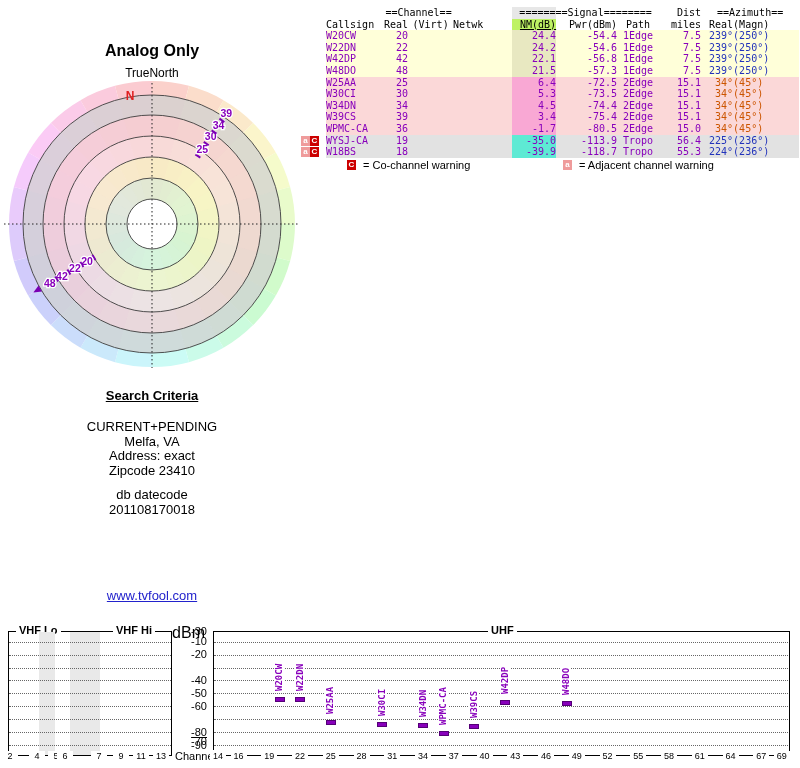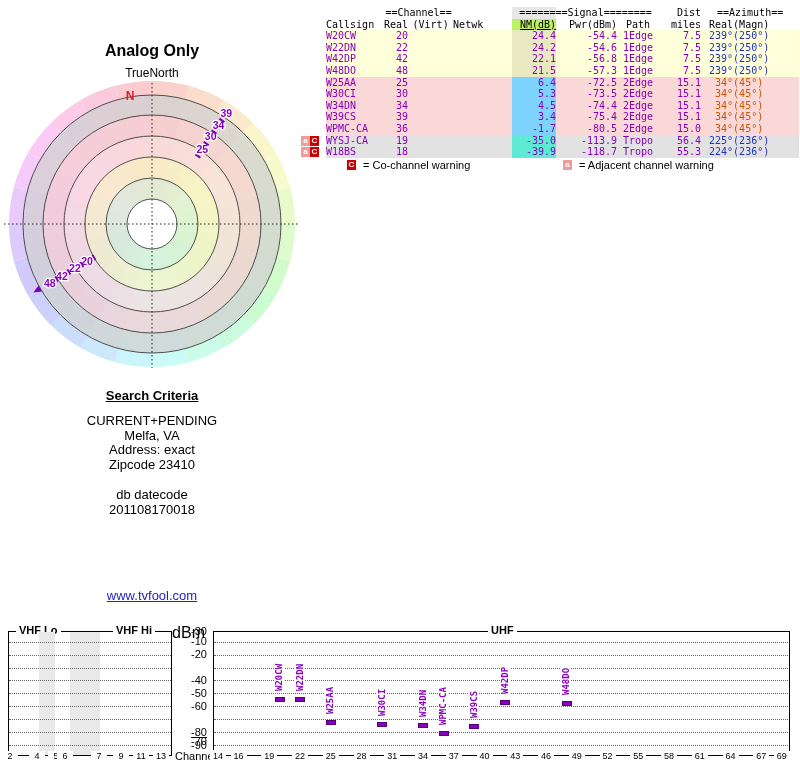--- a/index.html
+++ b/index.html
@@ -17,39 +17,39 @@
            font-family:"DejaVu Sans Mono",monospace;font-size:10px;line-height:11.6px;}
   #tvtable td{padding:0;white-space:nowrap;height:11.6px;overflow:visible;}
   #tvtable .r{text-align:right;}
   #tvtable .c{text-align:center;}
   #tvtable .gutter{text-align:right;padding-right:7px;background:#fff!important;}
   .purple{color:#8800bb;}
   tr.bg-yellow td:not(.gutter){background:#ffffd9;}
   tr.bg-pink   td:not(.gutter){background:#fbd8d8;}
   tr.bg-gray   td:not(.gutter){background:#e2e2e2;}
   tr.bg-yellow td.nm{background:#e8e8c1;}
-  tr.bg-pink   td.nm{background:#7dd3fc;}
+  tr.bg-pink   td.nm{background:#f9a8d4;}
   tr.bg-gray   td.nm{background:#5eead4;}
   tr.hdr td.nm{background:#bef264;text-decoration:underline;}
   tr.az-blue  td.true, tr.az-blue  td.magn{color:#2233bb;}
   tr.az-orange td.true, tr.az-orange td.magn{color:#cc5500;}
   td.pwr{padding-right:6px;} td.nm{padding-right:3px;} td.miles{padding-right:4px;}
   td.true{padding-right:2px;} td.magn{padding-left:5px;} td.real{padding-right:4px;}
   td.netwk{padding-left:6px;}
 
   .badge{display:inline-block;width:9px;height:10px;line-height:10px;text-align:center;
          font:bold 8px "Liberation Sans",sans-serif;color:#fff;vertical-align:1px;}
   .badge-c{background:#cc0000;}
   .badge-a{background:#ef9b9b;}
 
   .legend-item{position:absolute;top:159px;font-size:11px;display:flex;align-items:center;gap:7px;}
 
   
   #criteria{left:0;top:388px;width:304px;text-align:center;font-size:13px;}
-  #criteria-title{font-weight:bold;text-decoration:underline;margin-bottom:11px;}
+  #criteria-title{font-weight:bold;text-decoration:underline;margin-bottom:17px;}
   #criteria .line{line-height:14.6px;}
   #criteria-footer{left:0;top:488px;width:304px;text-align:center;font-size:13px;}
   #criteria-footer .line{line-height:14.6px;}
 
   #site-link{left:0;top:588px;width:304px;text-align:center;font-size:13px;}
   #site-link a{color:#2222cc;text-decoration:underline;cursor:pointer;}
 
   
   .panel{position:absolute;top:631px;height:125px;border:1px solid #000;box-sizing:border-box;}
   .chart-toplabel{position:absolute;top:624px;background:#fff;padding:0 3px;font-size:11px;font-weight:bold;}

